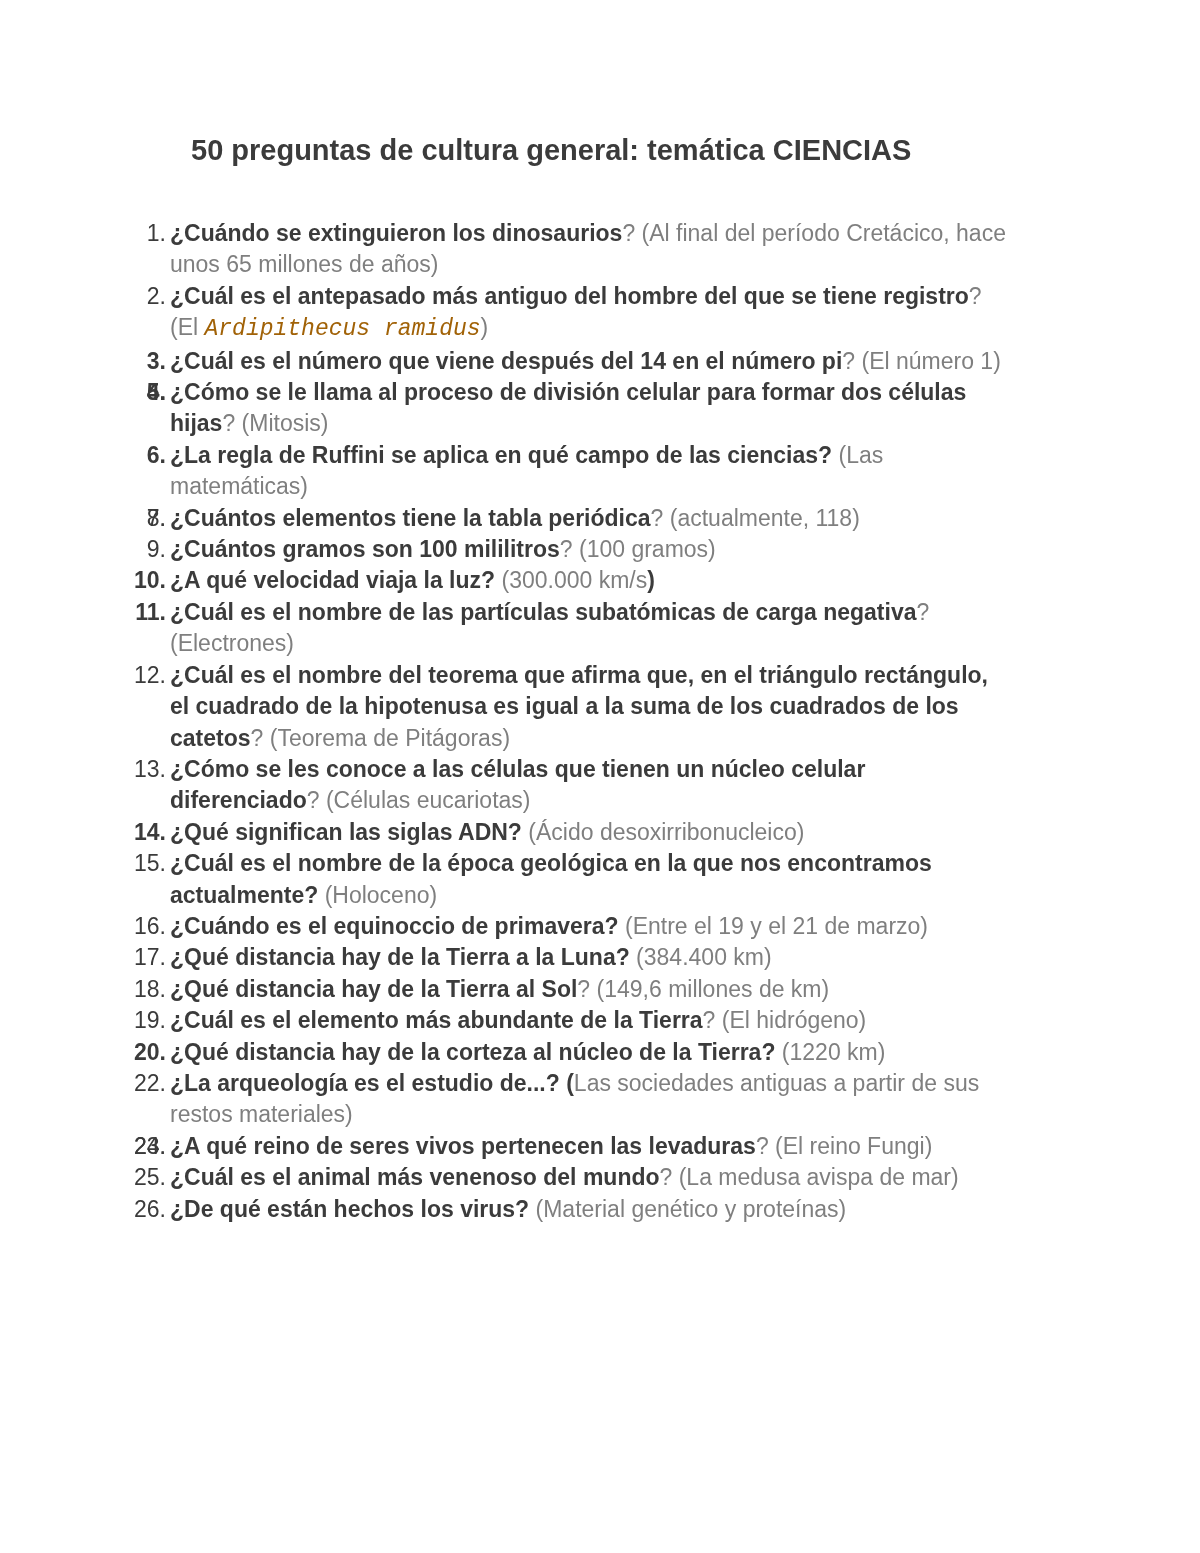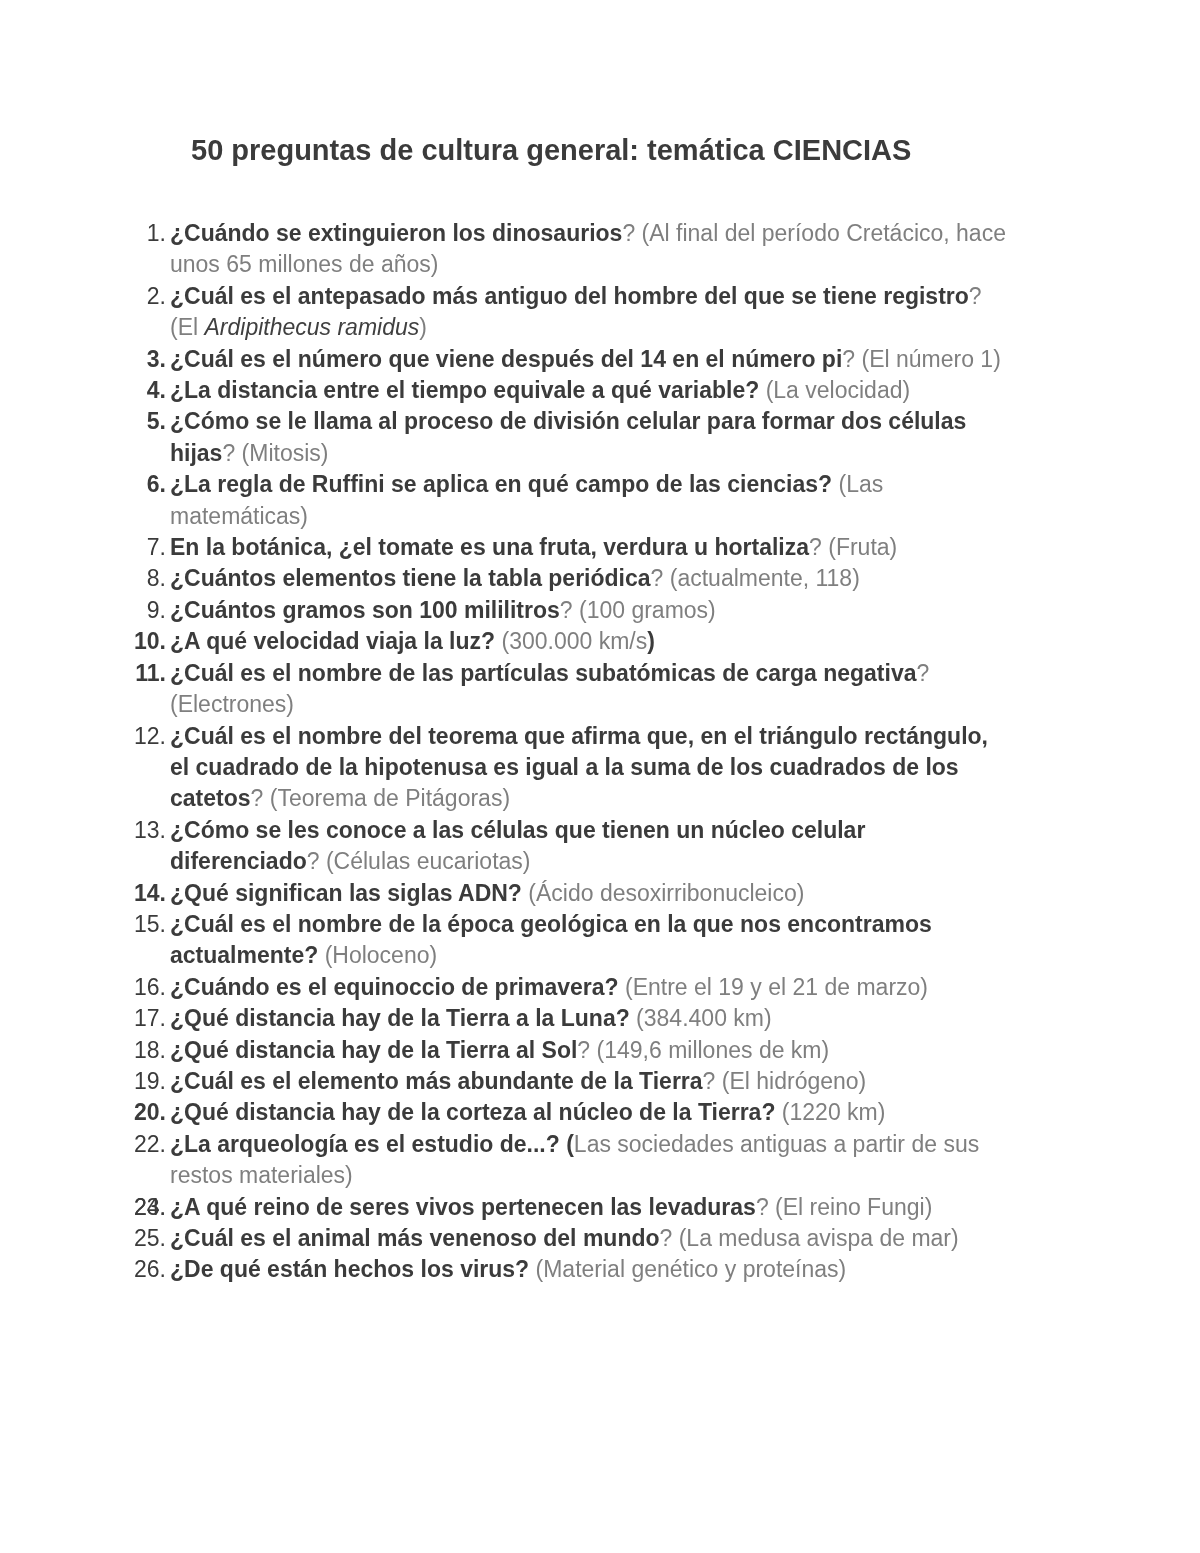--- a/index.html
+++ b/index.html
@@ -57,21 +57,22 @@
     color: #3b3b3b;
     text-align: center;
   }
   .seg-answer {
     font-weight: 400;
     color: #7f7f7f;
   }
   .seg-answer-italic {
     font-weight: 400;
     font-style: italic;
-    color: #404040;
+    color: #a16207;
+    font-family: Liberation Mono, monospace;
   }
 </style>
 </head>
 <body>
 
 <div class="doc-title">50 preguntas de cultura general: temática CIENCIAS</div>
 
 <div class="question-list">
   <div class="q-item">
     <span class="q-num">1.</span>
@@ -85,38 +86,36 @@
 (El </span><span class="seg-answer-italic">Ardipithecus ramidus</span><span class="seg-answer">)</span></span>
   </div>
 
   <div class="q-item">
     <span class="q-num bold">3.</span>
     <span class="q-text"><span class="seg-question">¿Cuál es el número que viene después del 14 en el número pi</span><span class="seg-answer">? (El número 1)</span></span>
   </div>
 
   <div class="q-item">
     <span class="q-num bold">4.</span>
-    <span class="q-text"><span class="seg-question">¿La distancia entre el tiempo equivale a qué variable?</span><span class="seg-answer"> (La velocidad)</span></span>
   </div>
 
   <div class="q-item">
     <span class="q-num bold">5.</span>
     <span class="q-text"><span class="seg-question">¿Cómo se le llama al proceso de división celular para formar dos células
 hijas</span><span class="seg-answer">? (Mitosis)</span></span>
   </div>
 
   <div class="q-item">
     <span class="q-num bold">6.</span>
     <span class="q-text"><span class="seg-question">¿La regla de Ruffini se aplica en qué campo de las ciencias?</span><span class="seg-answer"> (Las
 matemáticas)</span></span>
   </div>
 
   <div class="q-item">
     <span class="q-num">7.</span>
-    <span class="q-text"><span class="seg-question">En la botánica, ¿el tomate es una fruta, verdura u hortaliza</span><span class="seg-answer">? (Fruta)</span></span>
   </div>
 
   <div class="q-item">
     <span class="q-num">8.</span>
     <span class="q-text"><span class="seg-question">¿Cuántos elementos tiene la tabla periódica</span><span class="seg-answer">? (actualmente, 118)</span></span>
   </div>
 
   <div class="q-item">
     <span class="q-num">9.</span>
     <span class="q-text"><span class="seg-question">¿Cuántos gramos son 100 mililitros</span><span class="seg-answer">? (100 gramos)</span></span>

